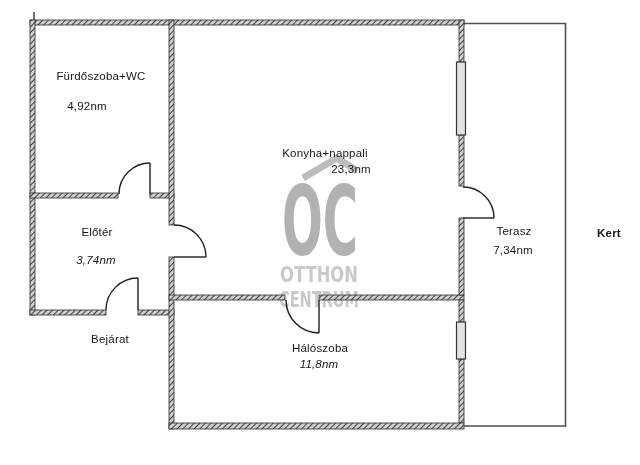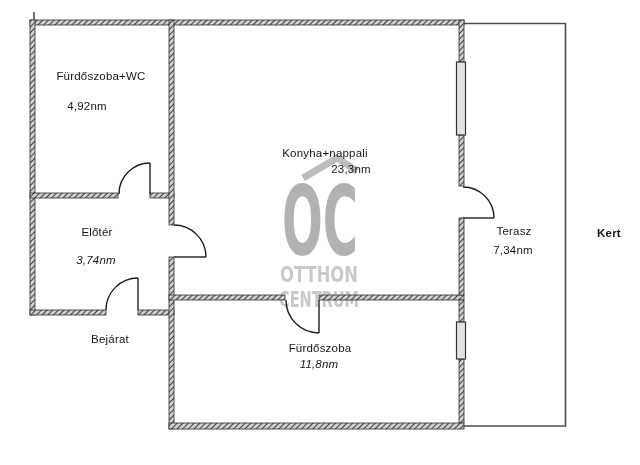--- a/index.html
+++ b/index.html
@@ -97,21 +97,21 @@
 
   <div class="room-label" style="left:101px; top:76px;">Fürdőszoba+WC</div>
   <div class="room-label" style="left:87px; top:106px;">4,92nm</div>
 
   <div class="room-label" style="left:97px;  top:232px;">Előtér</div>
   <div class="room-label" style="left:96px;  top:260px;font-style:italic;">3,74nm</div>
 
   <div class="room-label" style="left:325px; top:153px;">Konyha+nappali</div>
   <div class="room-label" style="left:308px; top:169px;margin-left:43px;">23,3nm</div>
 
-  <div class="room-label" style="left:320px; top:348px;">Fürdőszoba</div>
+  <div class="room-label" style="left:320px; top:348px;">Hálószoba</div>
   <div class="room-label" style="left:319px; top:364px;font-style:italic;">11,8nm</div>
 
   <div class="room-label" style="left:514px; top:231px;text-align:right;">Terasz</div>
   <div class="room-label" style="left:513px; top:250px;">7,34nm</div>
 
   <div class="room-label" style="left:110px; top:339px;">Bejárat</div>
   <div class="room-label" style="left:609px; top:233px;font-weight:bold;">Kert</div>
 
 </div>
 

